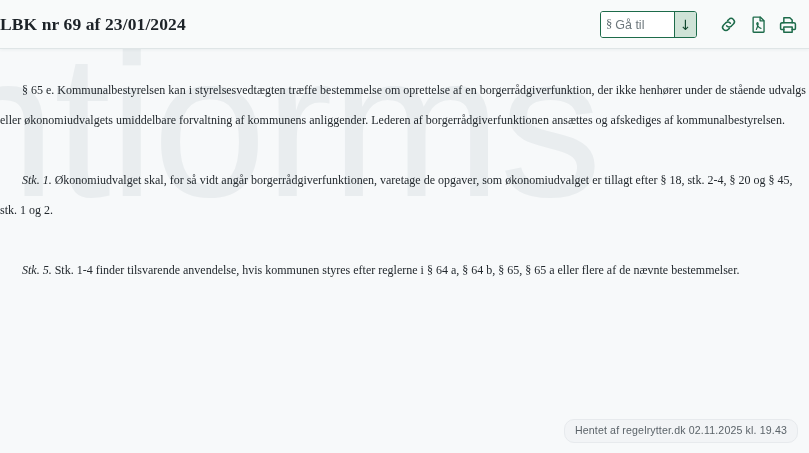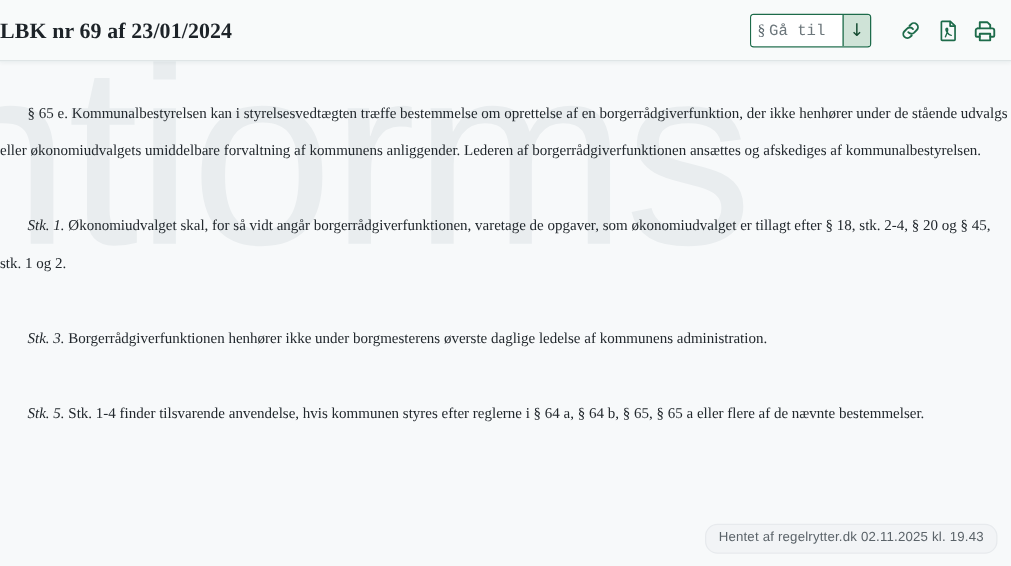--- a/index.html
+++ b/index.html
@@ -86,21 +86,21 @@
     font-family: "Liberation Serif", "DejaVu Serif", serif;
     font-size: 12.5px;
     color: #5e6a70;
     line-height: 1;
     flex: 0 0 auto;
   }
   #goto-input {
     border: 0;
     outline: 0;
     background: transparent;
-    font-family: Liberation Mono, monospace;
+    font-family: Liberation Sans, sans-serif;
     font-size: 12.5px;
     color: #737373;
     width: 100%;
     min-width: 0;
     padding: 0;
     line-height: 1;
   }
   #goto-input::placeholder {
     color: #6d777c;
     opacity: 1;
@@ -262,23 +262,20 @@
   <div id="content">
 
     <p class="law-para" id="p1">
       <span class="lead">§ 65 e.</span><span> Kommunalbestyrelsen kan i styrelsesvedtægten træffe bestemmelse om oprettelse af en borgerrådgiverfunktion, der ikke henhører under de stående udvalgs eller økonomiudvalgets umiddelbare forvaltning af kommunens anliggender. Lederen af borgerrådgiverfunktionen ansættes og afskediges af kommunalbestyrelsen.</span>
     </p>
 
     <p class="law-para" id="p2">
       <span class="lead stk">Stk. 1.</span><span> Økonomiudvalget skal, for så vidt angår borgerrådgiverfunktionen, varetage de opgaver, som økonomiudvalget er tillagt efter § 18, stk. 2-4, § 20 og § 45, stk. 1 og 2.</span>
     </p>
 
-    <p class="law-para" id="p3">
-      <span class="lead stk">Stk. 3.</span><span> Borgerrådgiverfunktionen henhører ikke under borgmesterens øverste daglige ledelse af kommunens administration.</span>
-    </p>
 
 
     <p class="law-para" id="p5">
       <span class="lead stk">Stk. 5.</span><span> Stk. 1-4 finder tilsvarende anvendelse, hvis kommunen styres efter reglerne i § 64 a, § 64 b, § 65, § 65 a eller flere af de nævnte bestemmelser.</span>
     </p>
 
   </div>
 
   <div id="footer-badge">Hentet af regelrytter.dk 02.11.2025 kl. 19.43</div>
 

